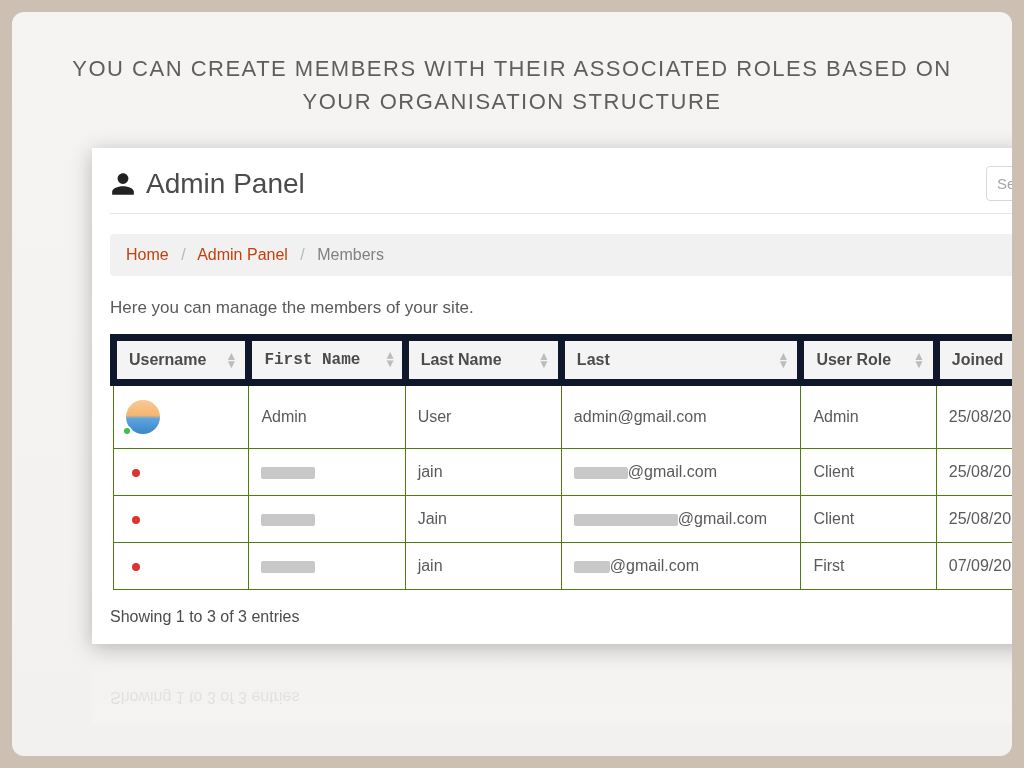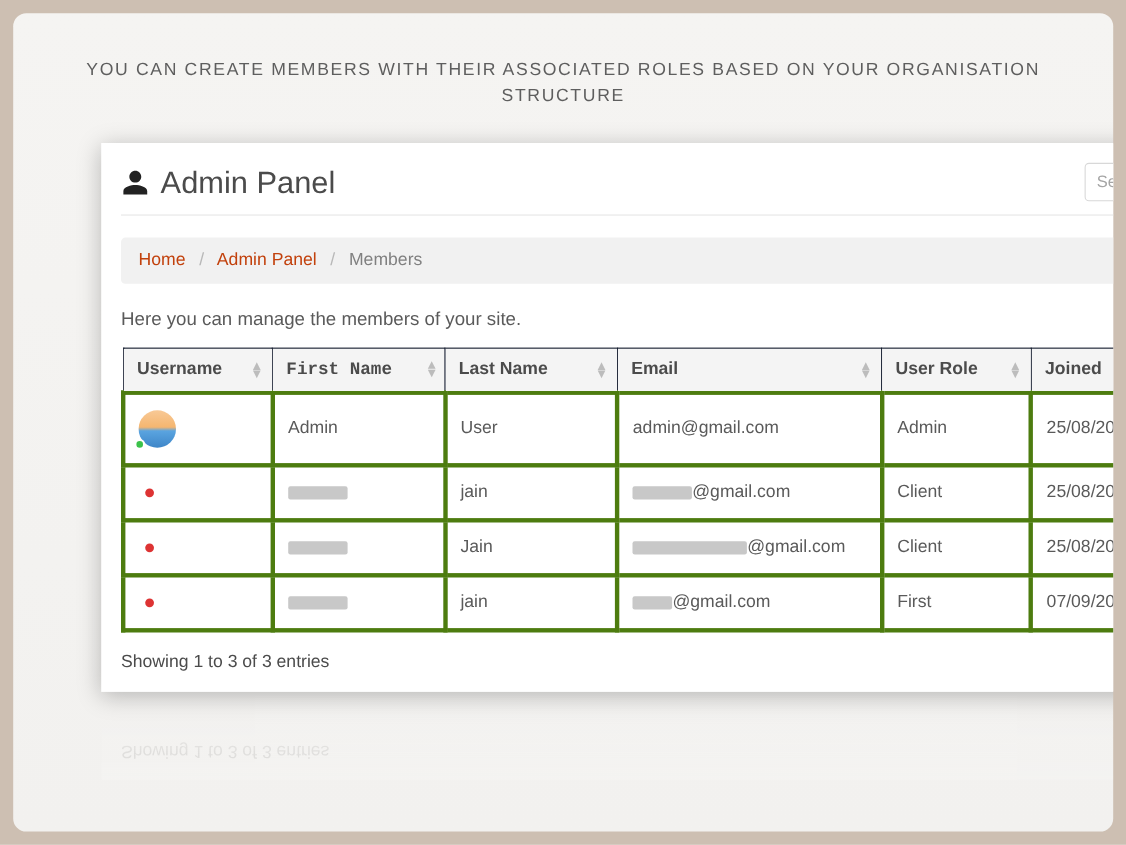--- a/index.html
+++ b/index.html
@@ -22,21 +22,21 @@
   .title {
     text-align: center;
     font-size: 38px;
     letter-spacing: 3px;
     color: #3b3b3b;
     font-weight: 500;
     margin-bottom: 16px;
   }
   .subtitle {
     text-align: center;
-    font-size: 16px;
+    font-size: 22px;
     letter-spacing: 1.5px;
     color: #5e5e5e;
     line-height: 1.5;
     max-width: 880px;
     margin: 0 auto 30px auto;
     font-weight: 400;
   }
   .panel-wrap {
     position: relative;
     margin-left: 50px;
@@ -110,39 +110,39 @@
     color: #5a5a5a;
   }
   table {
     width: 100%;
     border-collapse: collapse;
     font-size: 16px;
     color: #5a5a5a;
   }
   thead th {
     background: #f4f4f4;
-    border: 1px solid #0f172a;
+    border: 7px solid #0f172a;
     padding: 10px 12px;
     text-align: left;
     font-weight: 600;
     color: #4b4b4b;
     position: relative;
     white-space: nowrap;
   }
   thead th .sort {
     position: absolute;
     right: 8px;
     top: 50%;
     transform: translateY(-50%);
     color: #bcbcbc;
     font-size: 12px;
     line-height: 8px;
   }
   tbody td {
-    border: 4px solid #4d7c0f;
+    border: 1px solid #4d7c0f;
     padding: 14px 12px;
     vertical-align: middle;
   }
   .avatar {
     width: 34px;
     height: 34px;
     border-radius: 50%;
     display: inline-block;
     vertical-align: middle;
     position: relative;
@@ -209,21 +209,21 @@
       </div>
 
       <p class="intro">Here you can manage the members of your site.</p>
 
       <table>
         <thead>
           <tr>
             <th class="col-username"><span>Username</span><span class="sort">▲<br>▼</span></th>
             <th class="col-fn"><span>First Name</span><span class="sort">▲<br>▼</span></th>
             <th class="col-ln"><span>Last Name</span><span class="sort">▲<br>▼</span></th>
-            <th class="col-email"><span>Email</span><span class="sort">▲<br>▼</span></th>
+            <th class="col-email"><span>Last</span><span class="sort">▲<br>▼</span></th>
             <th class="col-role"><span>User Role</span><span class="sort">▲<br>▼</span></th>
             <th class="col-joined"><span>Joined</span></th>
           </tr>
         </thead>
         <tbody id="tbody">
             <tr>
               <td><span class="avatar"><span class="presence"></span></span></td>
               <td>Admin</td>
               <td>User</td>
               <td>admin@gmail.com</td>

